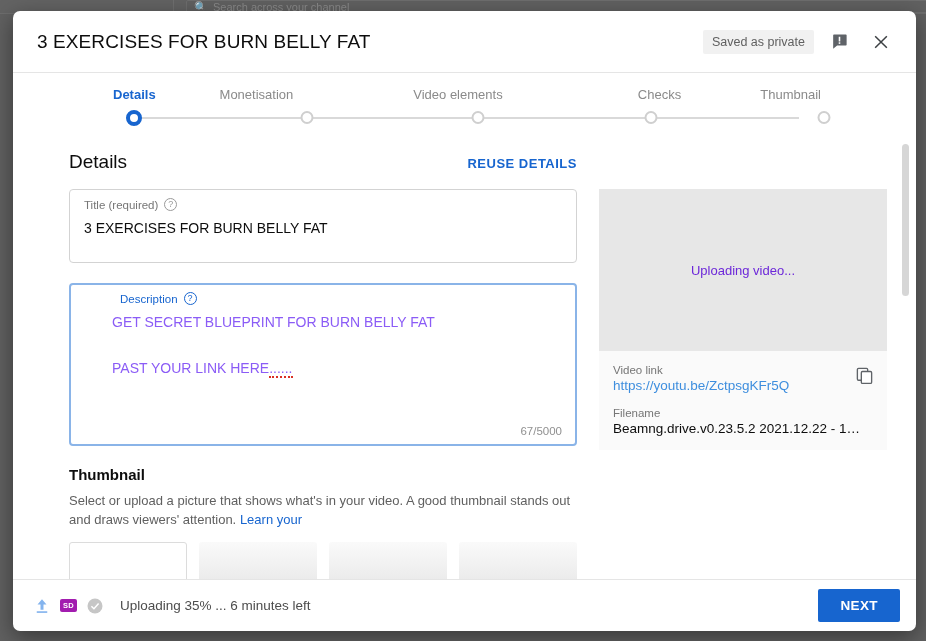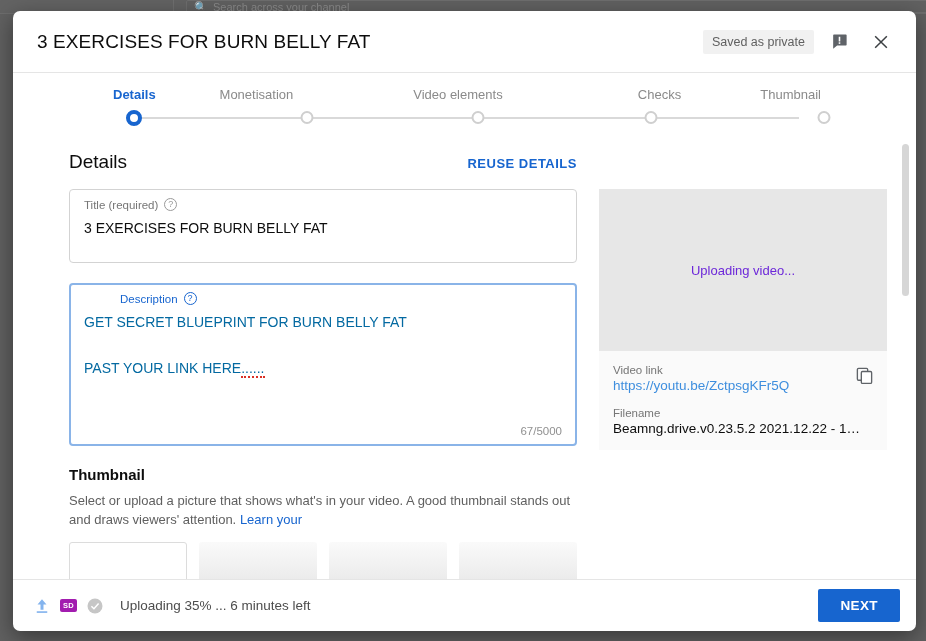--- a/index.html
+++ b/index.html
@@ -155,21 +155,21 @@
   }
   .desc-field .field-label { color: #1765cf; padding-left: 36px; }
   .help-icon {
     width: 13px; height: 13px; border-radius: 50%;
     border: 1px solid #9a9a9a; color: #9a9a9a;
     font-size: 9px; line-height: 11px; text-align: center;
     display: inline-block; cursor: pointer; flex: 0 0 13px;
   }
   .desc-field .help-icon { border-color: #1765cf; color: #1765cf; }
   .field-value { font-size: 14px; color: #0d0d0d; line-height: 21px; }
-  .desc-line { font-size: 14px; color: #0369a1; line-height: 21px; }
+  .desc-line { font-size: 14px; color: #8b5cf6; line-height: 21px; margin-left: 28px; }
   .desc-gap { height: 25px; }
   .spell { border-bottom: 2px dotted #d93025; }
   .char-count {
     position: absolute; right: 13px; bottom: 7px;
     font-size: 11.5px; color: #909090; text-align: center;
   }
 
   
   .thumb-title { font-size: 15px; color: #0d0d0d; margin: 4px 0 8px 0; font-weight: 600; }
   .thumb-desc { font-size: 13px; color: #606060; line-height: 19px; width: 505px; }

